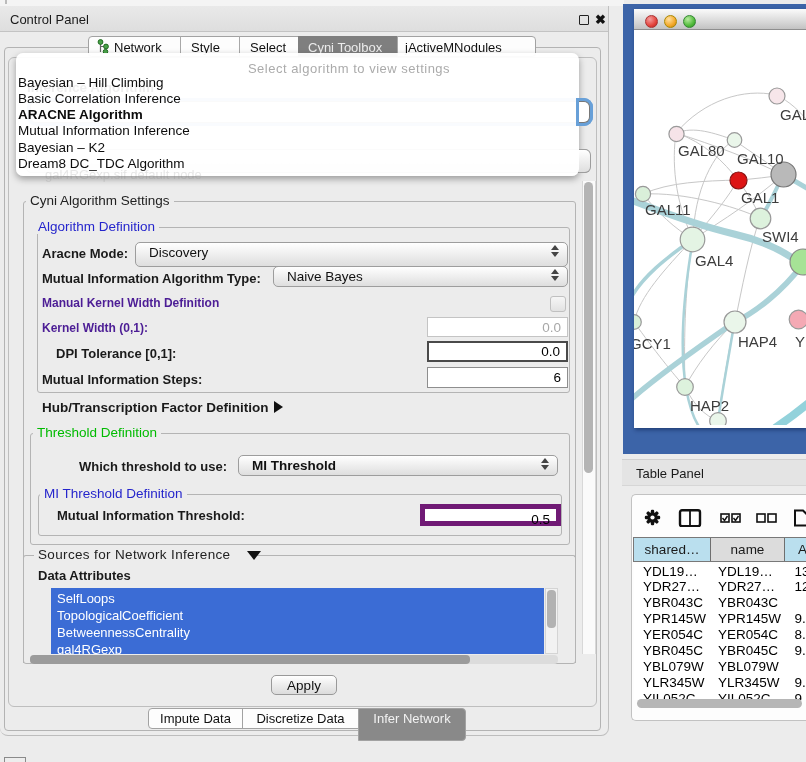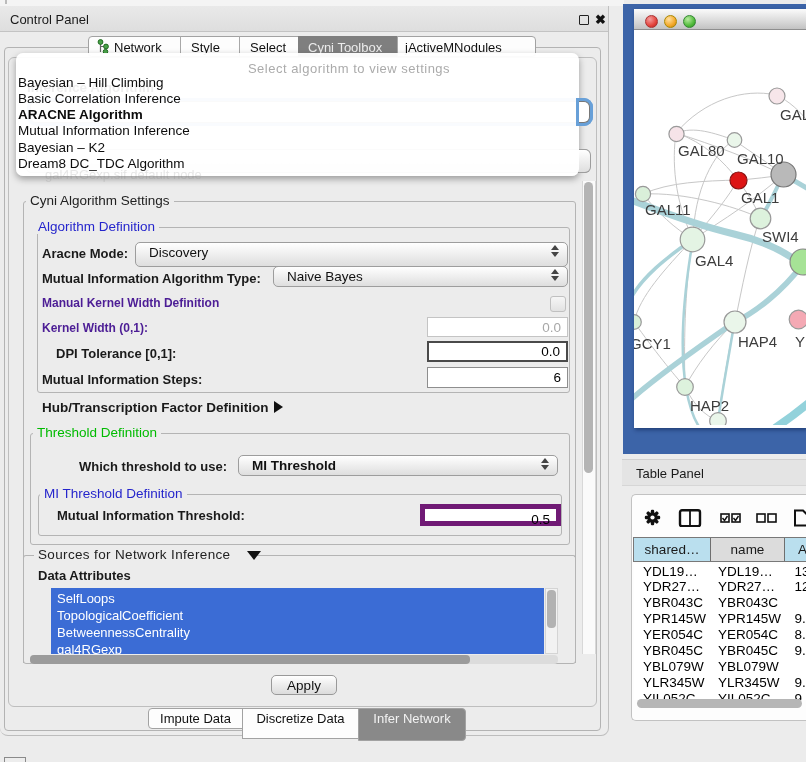--- a/index.html
+++ b/index.html
@@ -108,21 +108,21 @@
 
 <div class="abs" style="left:30px;top:655px;width:528px;height:9px;background:#dcdcdc;border-radius:4px;"></div>
 <div class="abs" style="left:30px;top:655px;width:440px;height:9px;background:#9b9b9b;border-radius:4px;"></div>
 
 <div class="abs" style="left:582px;top:181px;width:14px;height:473px;background:#fafafa;border-left:1px solid #d8d8d8;border-right:1px solid #d8d8d8;box-sizing:border-box;"></div>
 <div class="abs" style="left:584px;top:182px;width:9px;height:291px;background:#b4b4b4;border-radius:4.5px;"></div>
 
 <div class="abs" style="left:271px;top:675px;width:66px;height:20px;background:linear-gradient(#ffffff,#ececec 50%,#dcdcdc);border:1px solid #999;border-radius:5px;text-align:center;font-size:13.5px;line-height:19px;color:#111;box-sizing:border-box;">Apply</div>
 
 <div class="abs seg" style="left:148px;top:708px;width:95px;height:21px;border-radius:4px 0 0 4px;line-height:20px;">Impute Data</div>
-<div class="abs seg" style="left:242px;top:708px;width:117px;height:31px;line-height:20px;">Discretize Data</div>
+<div class="abs seg" style="left:242px;top:708px;width:117px;height:21px;line-height:20px;">Discretize Data</div>
 <div class="abs seg" style="left:358px;top:708px;width:108px;height:33px;border-radius:0 4px 4px 0;background:#898989;color:#f2f2f2;line-height:20px;">Infer Network</div>
 
 <div class="abs" style="left:88px;top:36px;width:448px;height:21px;background:#fdfdfd;border:1px solid #a2a2a2;border-radius:4px;box-sizing:border-box;"></div>
 <div class="abs" style="left:298px;top:36px;width:99px;height:21px;background:#7f7f7f;"></div>
 <div class="abs" style="left:180px;top:36px;width:1px;height:21px;background:#a8a8a8;"></div>
 <div class="abs" style="left:239px;top:36px;width:1px;height:21px;background:#a8a8a8;"></div>
 <div class="abs" style="left:397px;top:36px;width:1px;height:21px;background:#a8a8a8;"></div>
 <svg class="abs" style="left:97px;top:39px;" width="14" height="15" viewBox="0 0 14 15">
   <path d="M3.5,3.5 V13 M3.5,7.5 H8.5" fill="none" stroke="#666" stroke-width="1.2"></path>
   <circle cx="3.5" cy="3" r="2.4" fill="#4aa34a" stroke="#1f6b1f"></circle>

